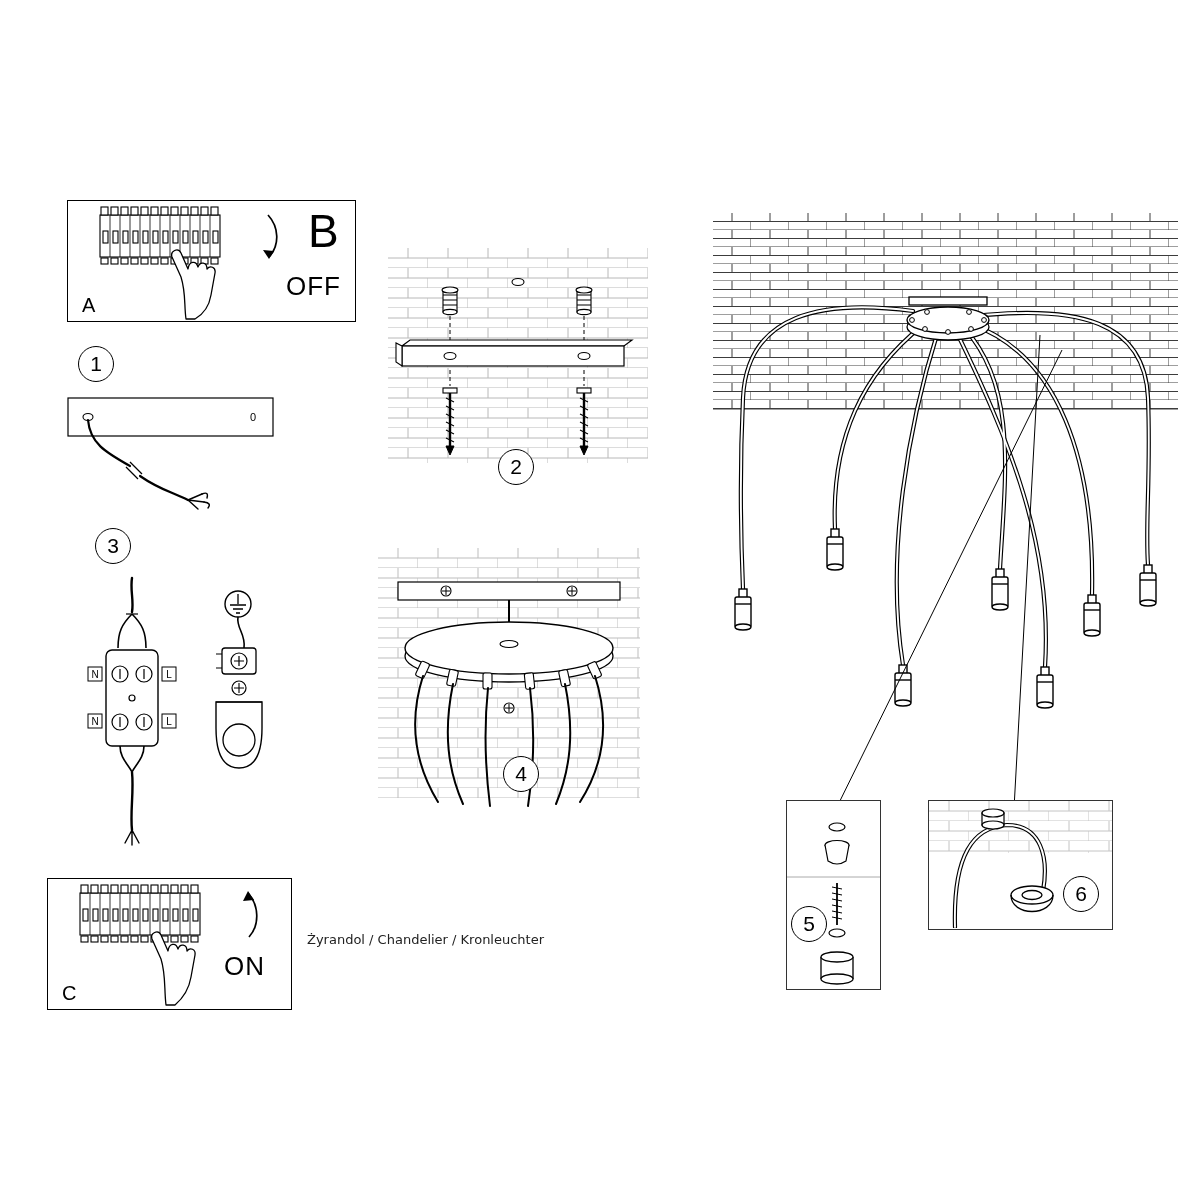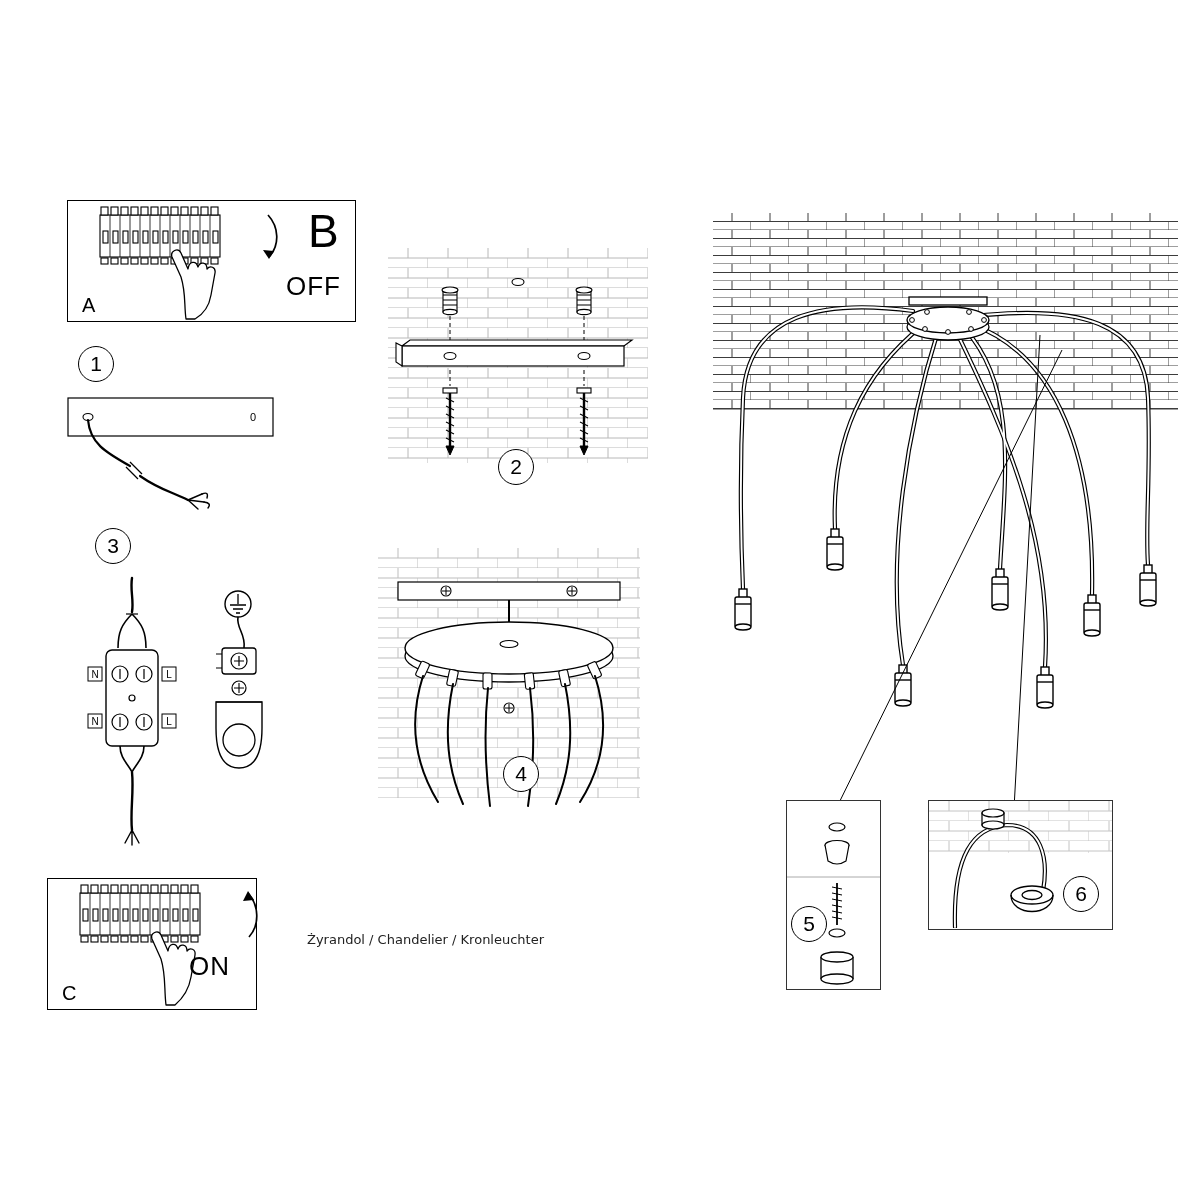--- a/index.html
+++ b/index.html
@@ -158,21 +158,21 @@
 
     <g>
       <circle cx="169" cy="116" r="7" fill="#fff" stroke="#000" stroke-width="1.2"></circle>
       <path d="M164,116 H174 M169,111 V121" stroke="#000" stroke-width="1.1"></path>
       <path d="M146,130 L146,156 Q146,196 169,196 Q192,196 192,156 L192,130 Z" fill="#fff" stroke="#000" stroke-width="1.4"></path>
       <path d="M146,130 H192" stroke="#000" stroke-width="1.2"></path>
       <circle cx="169" cy="168" r="16" fill="#fff" stroke="#000" stroke-width="1.3"></circle>
     </g>
   </svg>
 
-  <div class="abs frame" style="left:47px;top:878px;width:210px;height:132px;">
+  <div class="abs frame" style="left:47px;top:878px;width:245px;height:132px;">
     <svg width="243" height="129" viewBox="0 0 243 129">
       <g stroke="#000" fill="#fff" stroke-width="1.1">
         <rect x="32" y="14" width="120" height="42"></rect>
         <g>
           <rect x="33" y="6" width="7" height="8"></rect>
             <rect x="43" y="6" width="7" height="8"></rect>
             <rect x="53" y="6" width="7" height="8"></rect>
             <rect x="63" y="6" width="7" height="8"></rect>
             <rect x="73" y="6" width="7" height="8"></rect>
             <rect x="83" y="6" width="7" height="8"></rect>

